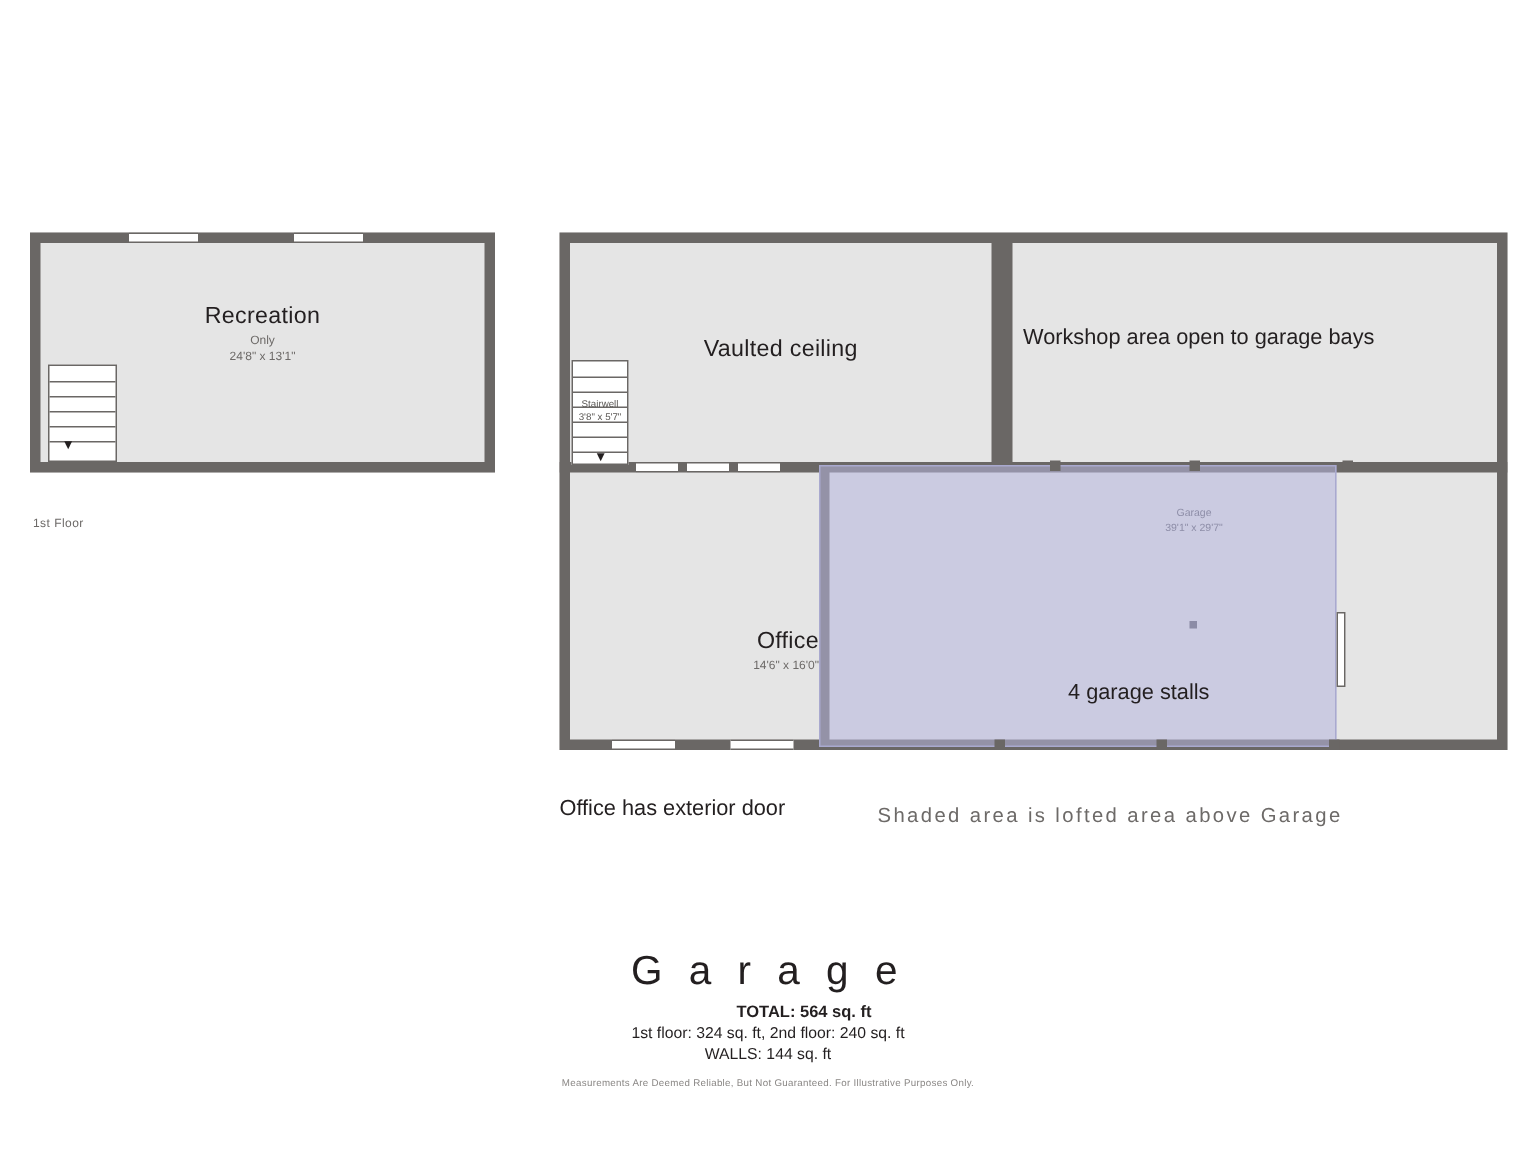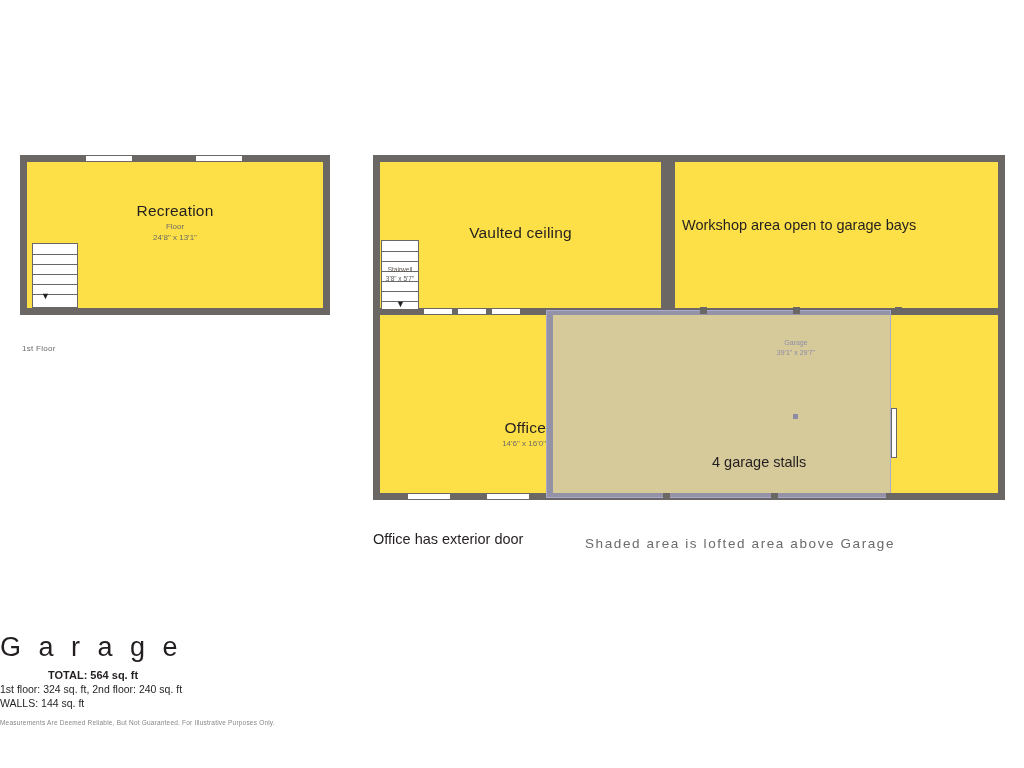--- a/index.html
+++ b/index.html
@@ -18,21 +18,21 @@
   .stage {
     position: absolute;
     inset: 0;
     background: #ffffff;
   }
 
   
   .room {
     position: absolute;
     box-sizing: border-box;
-    background: #fde047;
+    background: #e5e5e5;
     border: 7px solid #6a6765;
   }
   .label-center {
     position: absolute;
     left: 0;
     right: 0;
     text-align: center;
   }
   .room-title {
     font-size: 15.5px;
@@ -133,20 +133,21 @@
     position: absolute;
     border-left: 1.5px solid #6a6765;
     box-sizing: border-box;
   }
 
   
   .footer {
     position: absolute;
     left: 0;
     right: 0;
+    text-align: center;
   }
   .footer-title {
     font-size: 27px;
     letter-spacing: 5px;
     color: #231f20;
   }
   .footer-total {
     font-size: 11px;
     font-weight: bold;
     margin-top: 6px;
@@ -175,21 +176,21 @@
 </style>
 </head>
 <body>
 
 <div class="stage">
 
   <div class="room" style="left:20px; top:155px; width:310px; height:160px;">
     <div class="label-center" style="top:40px;">
       <div class="room-title">Recreation</div>
       <div class="room-sub">
-        <span>Floor</span><br>
+        <span>Only</span><br>
         <span>24'8" x 13'1"</span>
       </div>
     </div>
   </div>
 
   <div class="window" style="left:86px; top:155px; width:46px; height:7px;"></div>
   <div class="window" style="left:196px; top:155px; width:46px; height:7px;"></div>
 
   <div class="stairs" style="left:32px; top:243px; width:46px; height:65px;">
     <div class="tread" style="top:10px;"></div>

